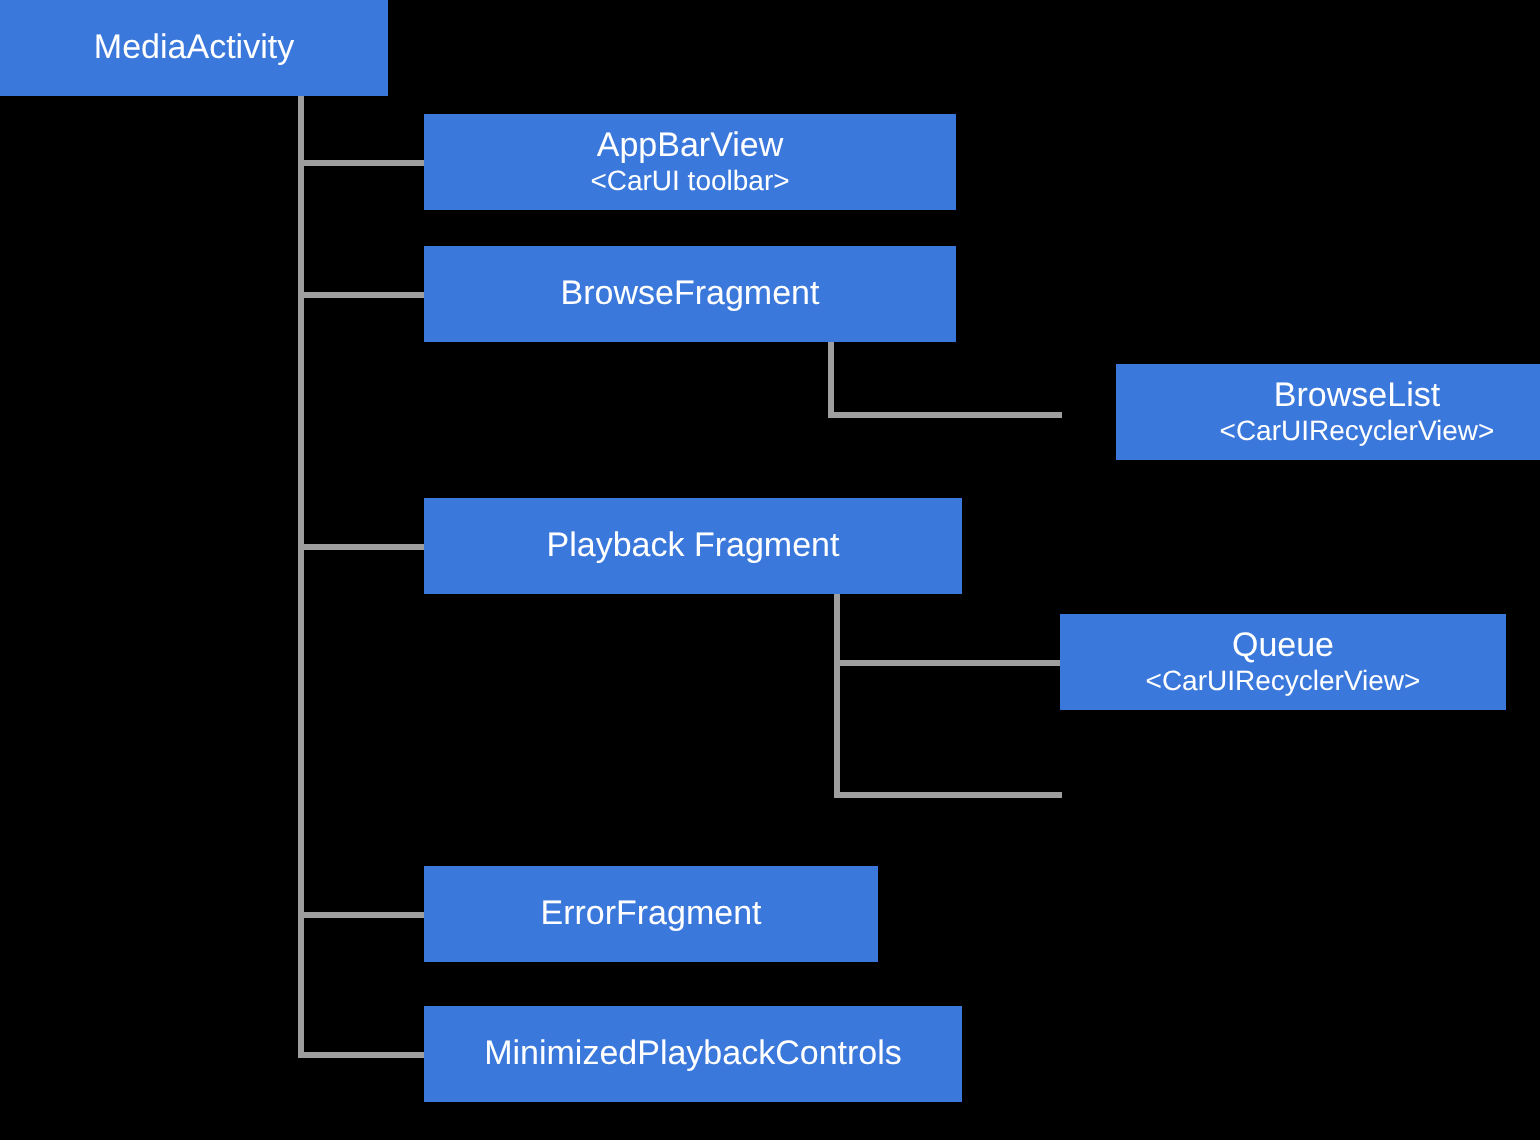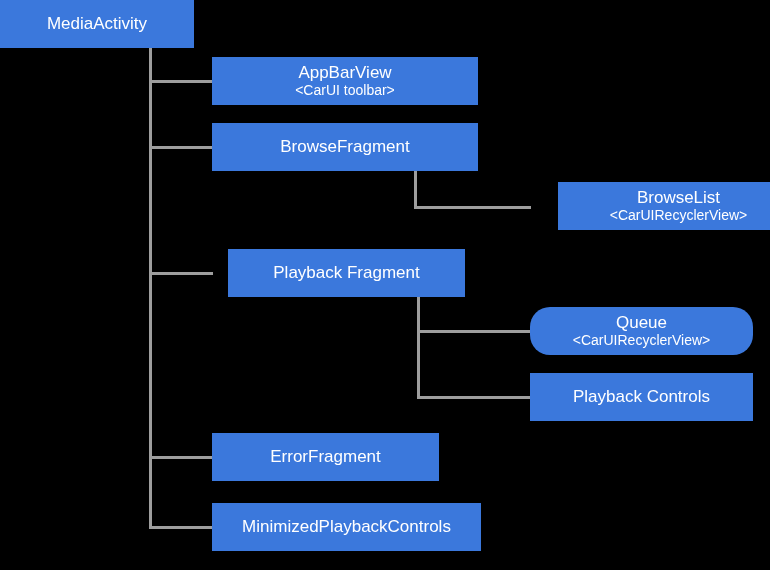--- a/index.html
+++ b/index.html
@@ -75,32 +75,29 @@
 
   <div class="node" style="left:212px; top:123px; width:266px; height:48px;">
     <span class="title">BrowseFragment</span>
   </div>
 
   <div class="node" style="left:530px; top:182px; width:241px; height:48px;margin-left:28px;">
     <span class="title">BrowseList</span>
     <span class="subtitle">&lt;CarUIRecyclerView&gt;</span>
   </div>
 
-  <div class="node" style="left:212px; top:249px; width:237px; height:48px;margin-left:16px;">
+  <div class="node" style="left:212px; top:249px; width:269px; height:48px;">
     <span class="title">Playback Fragment</span>
   </div>
 
-  <div class="node" style="left:530px; top:307px; width:223px; height:48px;border-radius:20px;">
+  <div class="node" style="left:530px; top:307px; width:223px; height:48px;">
     <span class="title">Queue</span>
     <span class="subtitle">&lt;CarUIRecyclerView&gt;</span>
   </div>
 
-  <div class="node" style="left:530px; top:373px; width:223px; height:48px;">
-    <span class="title">Playback Controls</span>
-  </div>
 
   <div class="node" style="left:212px; top:433px; width:227px; height:48px;">
     <span class="title">ErrorFragment</span>
   </div>
 
   <div class="node" style="left:212px; top:503px; width:269px; height:48px;">
     <span class="title">MinimizedPlaybackControls</span>
   </div>
 
 </div>

